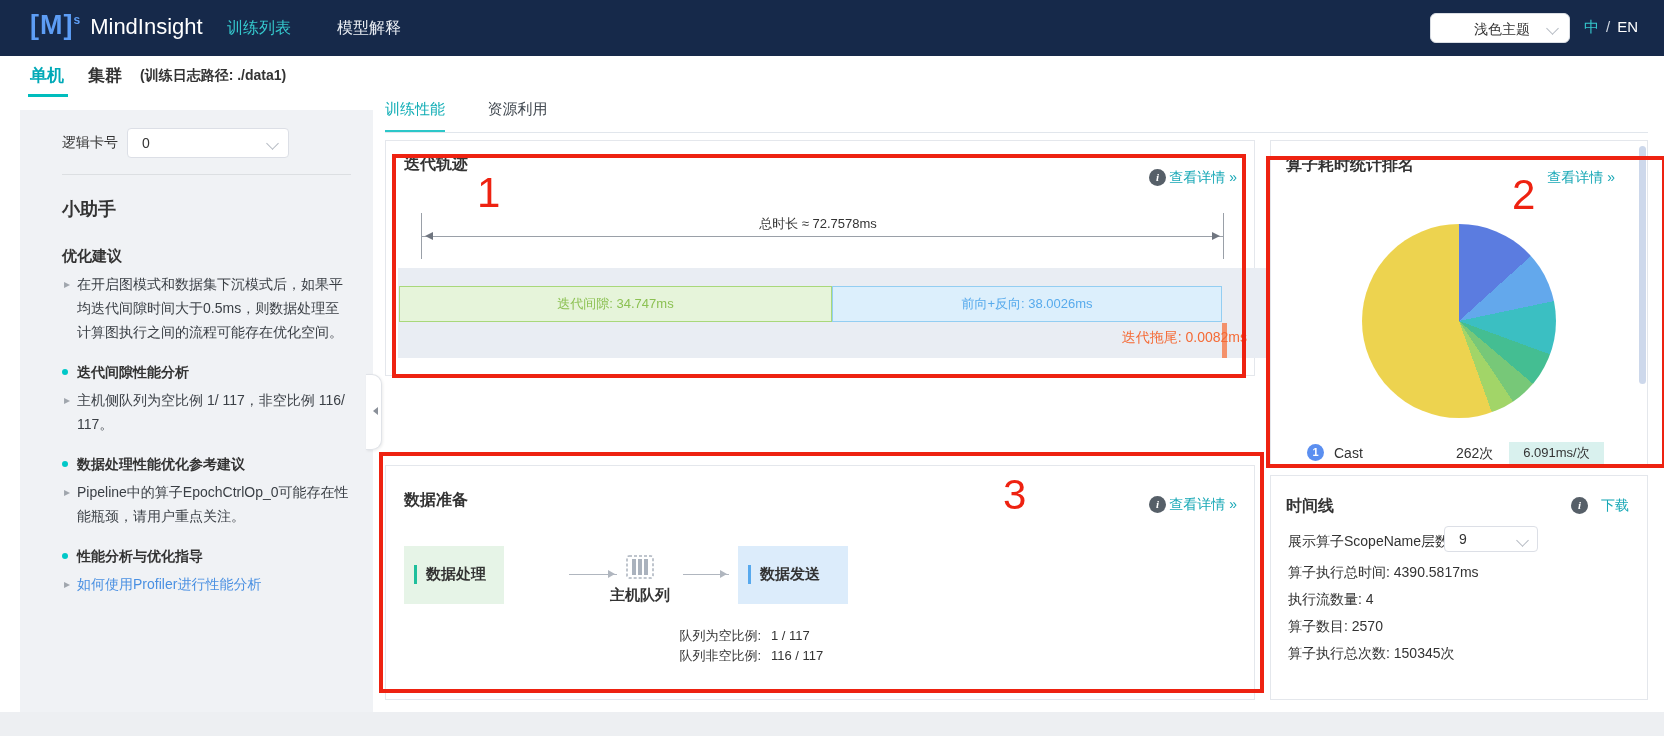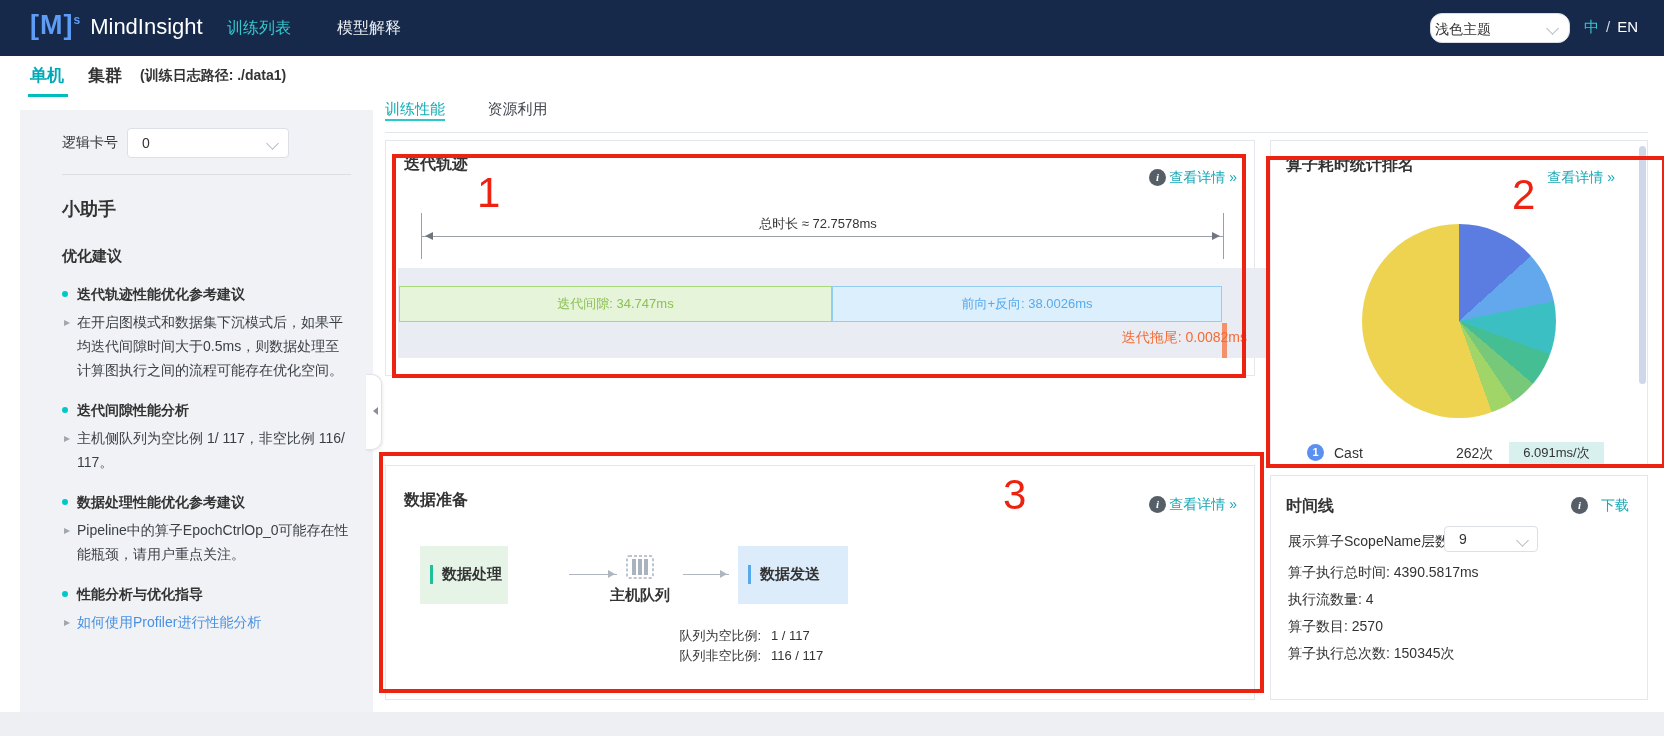--- a/index.html
+++ b/index.html
@@ -9,21 +9,21 @@
   .navbar{position:absolute;left:0;top:0;width:1664px;height:56px;background:#16294a;}
   .logo{position:absolute;left:30px;top:10px;display:flex;align-items:baseline;cursor:pointer;}
   .logo-bracket{font-size:27px;font-weight:bold;color:#5d9df5;letter-spacing:1px;}
   .logo-sup{font-size:12px;font-weight:bold;color:#5d9df5;position:relative;top:-10px;}
   .logo-text{font-size:22px;color:#ffffff;margin-left:10px;font-weight:500;}
   .nav-tabs{position:absolute;left:215px;top:0;height:56px;display:flex;}
   .nav-tab{height:72px;line-height:56px;padding:0 12px;margin-right:22px;font-size:16px;color:#e8ecf2;cursor:pointer;position:relative;}
   .nav-tab.active{color:#35c8cd;}
   .nav-tab.active::after{content:"";position:absolute;left:2px;right:2px;bottom:2px;height:3px;background:#35c8cd;}
   .theme-select{position:absolute;left:1430px;top:13px;width:140px;height:30px;background:#fff;border:1px solid #d9dde3;
-                border-radius:12px;font-size:14px;color:#333;line-height:30px;padding-left:4px;box-sizing:border-box;cursor:pointer;}
+                border-radius:6px;font-size:14px;color:#333;line-height:30px;padding-left:4px;box-sizing:border-box;cursor:pointer;text-align:center;}
   .theme-select .chev{position:absolute;right:12px;top:10px;}
   .lang{position:absolute;left:1584px;top:18px;font-size:15px;color:#fff;display:flex;gap:7px;}
   .lang .zh{color:#35c8cd;cursor:pointer;}
   .lang .en{color:#fff;cursor:pointer;}
   .lang .sep{color:#cfd6e0;}
   .chev{display:inline-block;width:8px;height:8px;border-right:1.5px solid #b4bac2;border-bottom:1.5px solid #b4bac2;transform:rotate(45deg);}
   
   .subnav{position:absolute;left:0;top:56px;width:1664px;height:44px;background:#fff;}
   .sub-tab{position:absolute;top:8px;font-size:17px;font-weight:bold;color:#333;cursor:pointer;}
   .sub-tab.active{color:#00a9b7;}
@@ -43,21 +43,21 @@
   .sb-item-title .dot{display:inline-block;width:6px;height:6px;border-radius:50%;background:#00c8c8;margin-right:9px;vertical-align:2px;}
   .sb-item-desc{margin-top:6px;font-size:14px;color:#3a3f45;line-height:24px;display:flex;}
   .sb-item-desc .tri{color:#a0a6ad;margin:0 7px 0 2px;font-size:12px;line-height:24px;}
   .sb-item-desc .desc-text{width:278px;}
   .sb-item-desc .desc-link{color:#4a90e2;cursor:pointer;}
   .collapse-handle{position:absolute;left:366px;top:374px;width:15px;height:74px;background:#fff;border:1px solid #e0e3e8;border-left:none;
                    border-radius:0 10px 10px 0;box-shadow:1px 1px 3px rgba(0,0,0,.08);cursor:pointer;}
   .collapse-handle .arr{position:absolute;left:3px;top:32px;width:0;height:0;border:4px solid transparent;border-right:5px solid #8a9099;}
   
   .main-tabs{position:absolute;left:385px;top:100px;width:1263px;height:32px;border-bottom:1px solid #e1e6ec;}
-  .main-tab{display:inline-block;margin-right:38px;font-size:15px;color:#434a52;cursor:pointer;}
+  .main-tab{display:inline-block;margin-right:38px;padding-bottom:11px;font-size:15px;color:#434a52;cursor:pointer;}
   .main-tab.active{color:#10adb5;border-bottom:2px solid #2cc7c9;}
   
   .card{position:absolute;background:#fff;border:1px solid #e4e7ec;box-sizing:border-box;}
   .card-title{position:absolute;font-size:16px;font-weight:bold;color:#333;}
   .info-icon{position:absolute;width:17px;height:17px;border-radius:50%;background:#565f68;color:#fff;text-align:center;line-height:17px;
              font-size:11px;font-style:italic;font-family:"Liberation Serif","DejaVu Serif",serif;font-weight:bold;cursor:pointer;}
   .detail-link{position:absolute;font-size:14px;color:#18a8b6;cursor:pointer;}
   
   .card1{left:385px;top:140px;width:870px;height:236px;}
   .trace-diagram{position:absolute;left:12px;top:72px;width:840px;height:50px;}
@@ -79,21 +79,21 @@
   .rank-badge{position:absolute;left:36px;top:2px;width:17px;height:17px;border-radius:50%;background:#5b8ff0;color:#fff;
               font-size:11px;font-weight:bold;text-align:center;line-height:17px;}
   .legend-name{position:absolute;left:63px;top:3px;}
   .legend-count{position:absolute;left:185px;top:3px;}
   .legend-avg{position:absolute;left:238px;top:0px;width:95px;height:22px;background:#d9f1ee;text-align:center;line-height:22px;font-size:13px;}
   .scroll-thumb{position:absolute;left:368px;top:5px;width:7px;height:238px;background:#cdd8eb;border-radius:4px;cursor:pointer;}
   
   .card3{left:385px;top:465px;width:870px;height:235px;}
   .flow-box{position:absolute;top:80px;height:58px;box-sizing:border-box;}
   .flow-box .accent-text{margin:19px 0 0 10px;border-left:3px solid #1fbf9c;padding-left:9px;font-size:15px;font-weight:bold;color:#333;}
-  .flow-green{left:34px;width:88px;background:#e6f4e7;}
+  .flow-green{left:18px;width:100px;background:#e6f4e7;}
   .flow-blue{left:352px;width:110px;background:#dcecfb;}
   .flow-blue .accent-text{border-left-color:#57a9ee;}
   .flow-arrow{position:absolute;top:108px;height:1px;background:#b0b6bf;}
   .flow-arrow::after{content:"";position:absolute;right:-2px;top:-4px;border:4px solid transparent;border-left:7px solid #b0b6bf;}
   .queue-wrap{position:absolute;left:211px;top:88px;width:86px;text-align:center;}
   .queue-label{margin-top:2px;font-size:15px;font-weight:bold;color:#333;}
   .prep-stats{position:absolute;left:120px;top:160px;width:520px;font-size:13px;color:#333;}
   .prep-line{display:flex;line-height:20px;}
   .prep-line .pl-lbl{width:255px;text-align:right;}
   .prep-line .pl-val{margin-left:10px;}
@@ -148,21 +148,20 @@
       <div class="select">
         <span>0</span>
         <span class="chev"></span>
       </div>
     </div>
     <div class="sb-divider"></div>
     <div class="sb-h1">小助手</div>
     <div class="sb-h2">优化建议</div>
 
     <div class="sb-item">
-      <div class="sb-item-title"><span class="dot"></span><span>迭代轨迹性能优化参考建议</span></div>
       <div class="sb-item-desc">
           <span class="tri">▸</span>
           <span class="desc-text">在开启图模式和数据集下沉模式后，如果平均迭代间隙时间大于0.5ms，则数据处理至计算图执行之间的流程可能存在优化空间。</span>
         </div>
     </div>
     <div class="sb-item">
       <div class="sb-item-title"><span class="dot"></span><span>迭代间隙性能分析</span></div>
       <div class="sb-item-desc">
           <span class="tri">▸</span>
           <span class="desc-text">主机侧队列为空比例 1/ 117，非空比例 116/ 117。</span>

